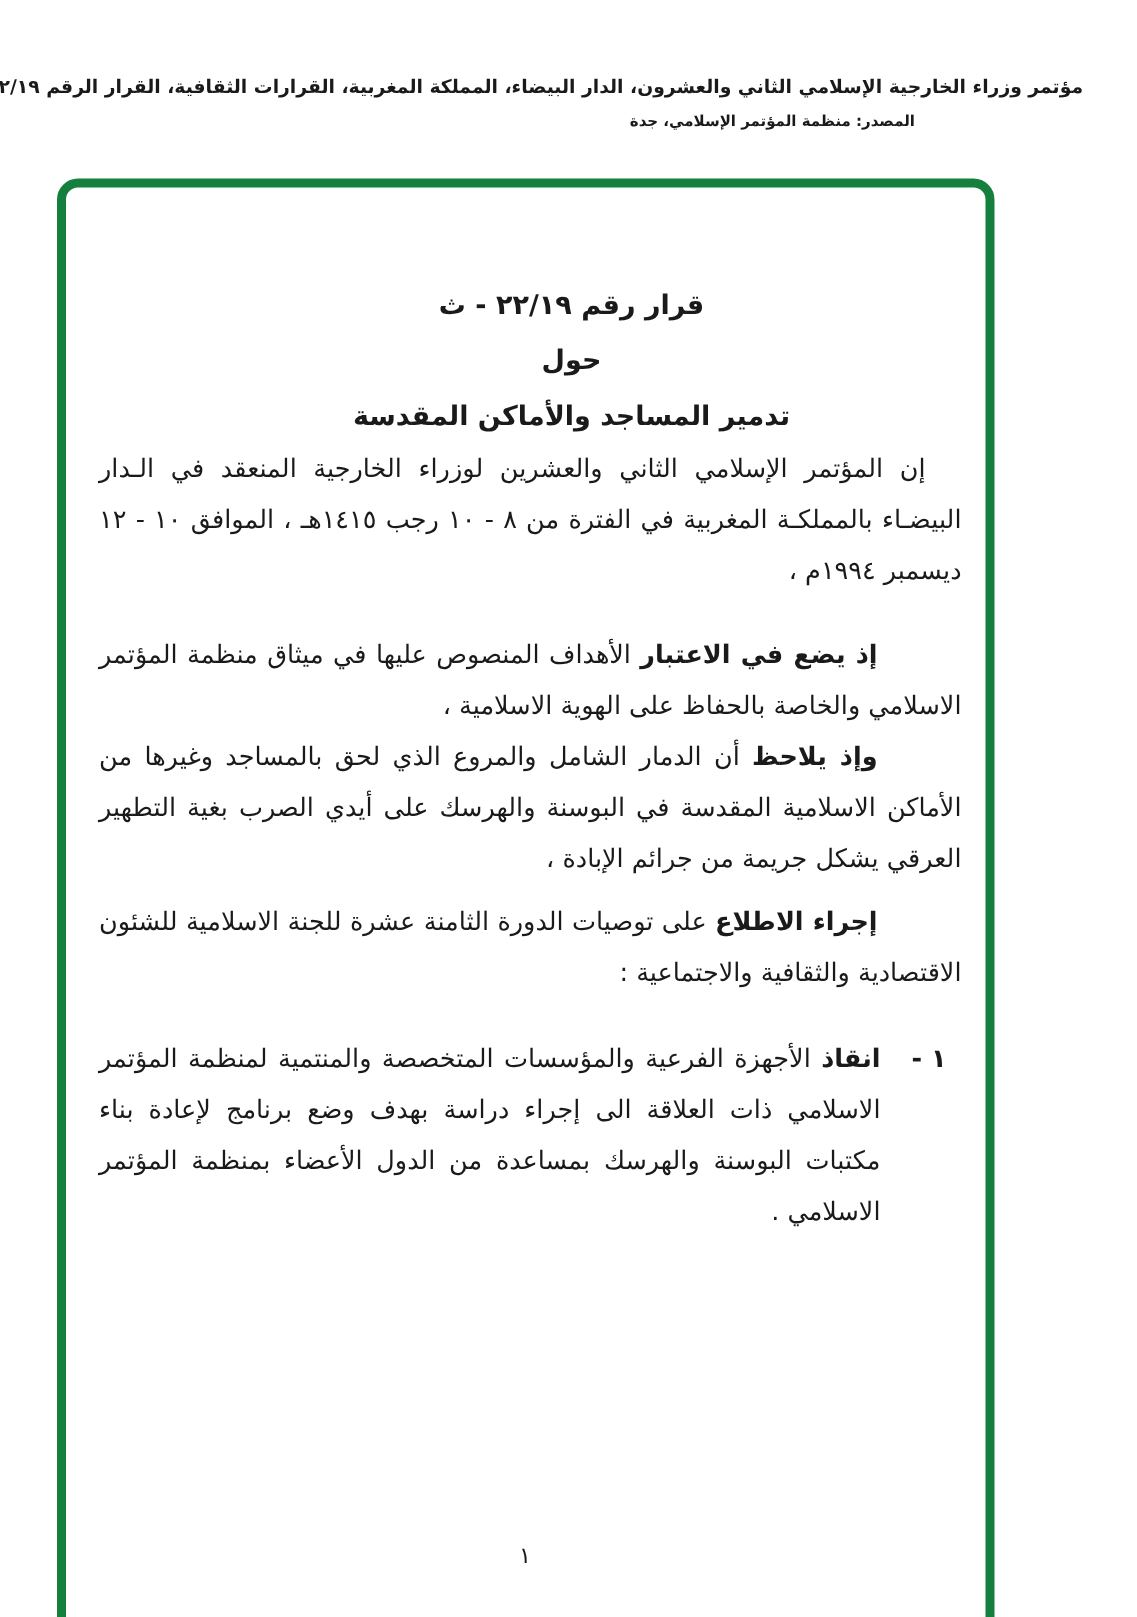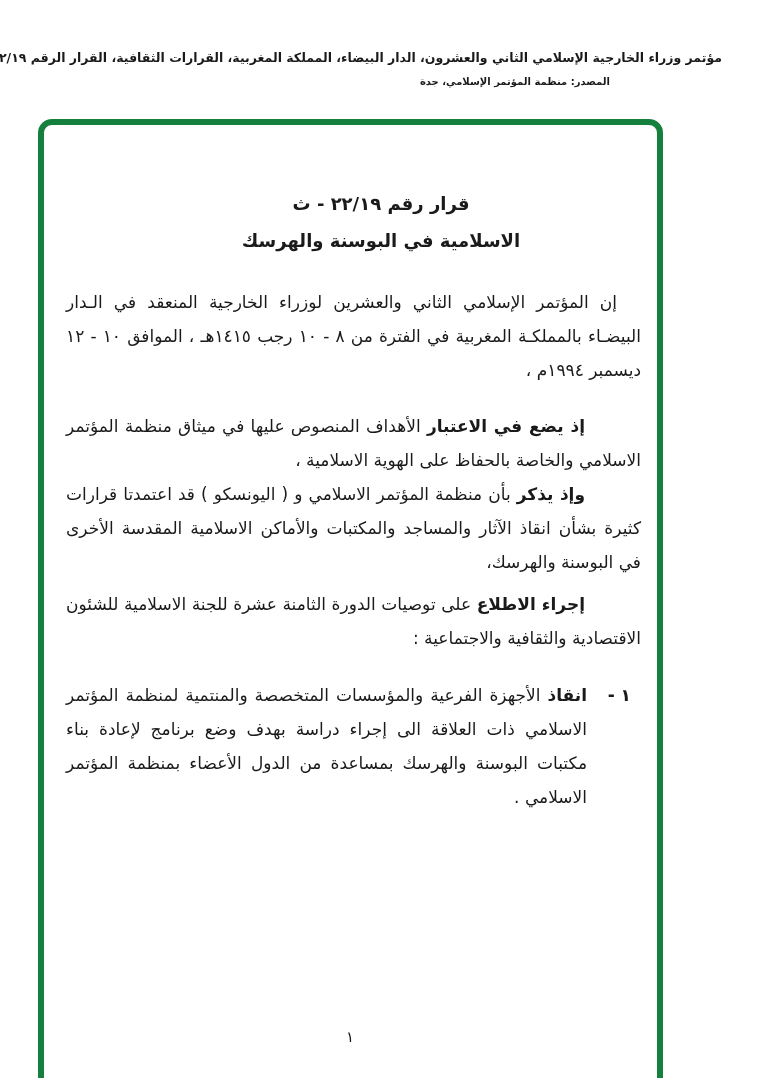--- a/index.html
+++ b/index.html
@@ -44,21 +44,21 @@
     margin:0 0 0 55px; 
   }
   .title-block div{white-space:nowrap;}
   
   .para{
     font-size:17px;
     line-height:34px;
     text-align:justify;
     margin:0;
   }
-  .preamble{margin-top:26px;text-indent:24px;}
+  .preamble{text-indent:24px;}
   .clause{margin-top:22px;text-indent:56px;}
   .clause.tight{margin-top:0;}
   .clause.c5{margin-top:8px;}
   .lead{font-weight:bold;}
   
   .item{
     display:flex;
     direction:rtl;
     margin:23px 10px 0 0;
     font-size:17px;
@@ -88,30 +88,31 @@
 
 <div class="top-header">
   <div class="hdr1">مؤتمر وزراء الخارجية الإسلامي الثاني والعشرون، الدار البيضاء، المملكة المغربية، القرارات الثقافية، القرار الرقم ٢٢/١٩-ث</div>
   <div class="hdr2">المصدر: منظمة المؤتمر الإسلامي، جدة</div>
 </div>
 
 <div class="green-box">
 
   <div class="title-block">
     <div>قرار رقم ٢٢/١٩ - ث</div>
-    <div>الاسلامية في البوسنة والهرسك</div>
+    <div>حول</div>
+    <div>تدمير المساجد والأماكن المقدسة</div>
   </div>
 
   <p class="para preamble">إن المؤتمر الإسلامي الثاني والعشرين لوزراء الخارجية المنعقد  في الـدار البيضـاء بالمملكـة المغربية في الفترة من ٨ - ١٠ رجب ١٤١٥هـ ، الموافق ١٠ - ١٢ ديسمبر ١٩٩٤م ،</p>
 
   <p class="para clause"><b class="lead">إذ يضع في الاعتبار</b><span> الأهداف المنصوص عليها في ميثاق منظمة المؤتمر الاسلامي والخاصة بالحفاظ على الهوية الاسلامية ،</span></p>
 
 
+  <p class="para clause tight"><b class="lead">وإذ يلاحظ</b><span> أن الدمار الشامل والمروع الذي لحق بالمساجد وغيرها من الأماكن الاسلامية المقدسة في البوسنة والهرسك على أيدي الصرب بغية التطهير العرقي يشكل جريمة من جرائم الإبادة ،</span></p>
 
-  <p class="para clause tight"><b class="lead">وإذ يذكر</b><span> بأن منظمة المؤتمر الاسلامي و ( اليونسكو ) قد اعتمدتا قرارات كثيرة بشأن انقاذ الآثار والمساجد والمكتبات والأماكن الاسلامية المقدسة الأخرى في البوسنة والهرسك،</span></p>
 
   <p class="para clause c5"><b class="lead">إجراء الاطلاع</b><span> على توصيات الدورة الثامنة عشرة للجنة الاسلامية للشئون الاقتصادية والثقافية والاجتماعية :</span></p>
 
   <div class="item">
     <span class="item-num">١ -</span>
     <div class="item-text"><b class="lead">انقاذ</b><span> الأجهزة الفرعية والمؤسسات المتخصصة والمنتمية لمنظمة المؤتمر الاسلامي ذات العلاقة الى إجراء دراسة بهدف وضع برنامج لإعادة بناء مكتبات البوسنة والهرسك بمساعدة من الدول الأعضاء بمنظمة المؤتمر الاسلامي .</span></div>
   </div>
 
 </div>
 

